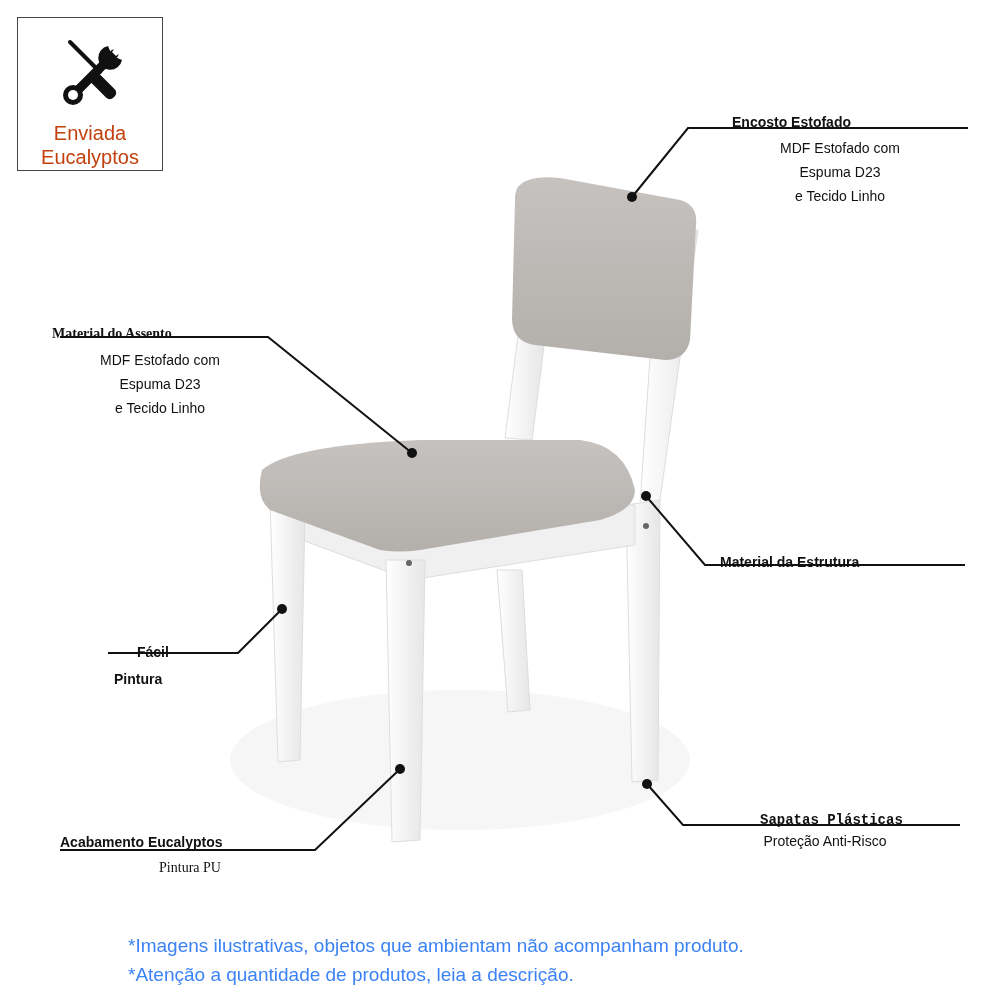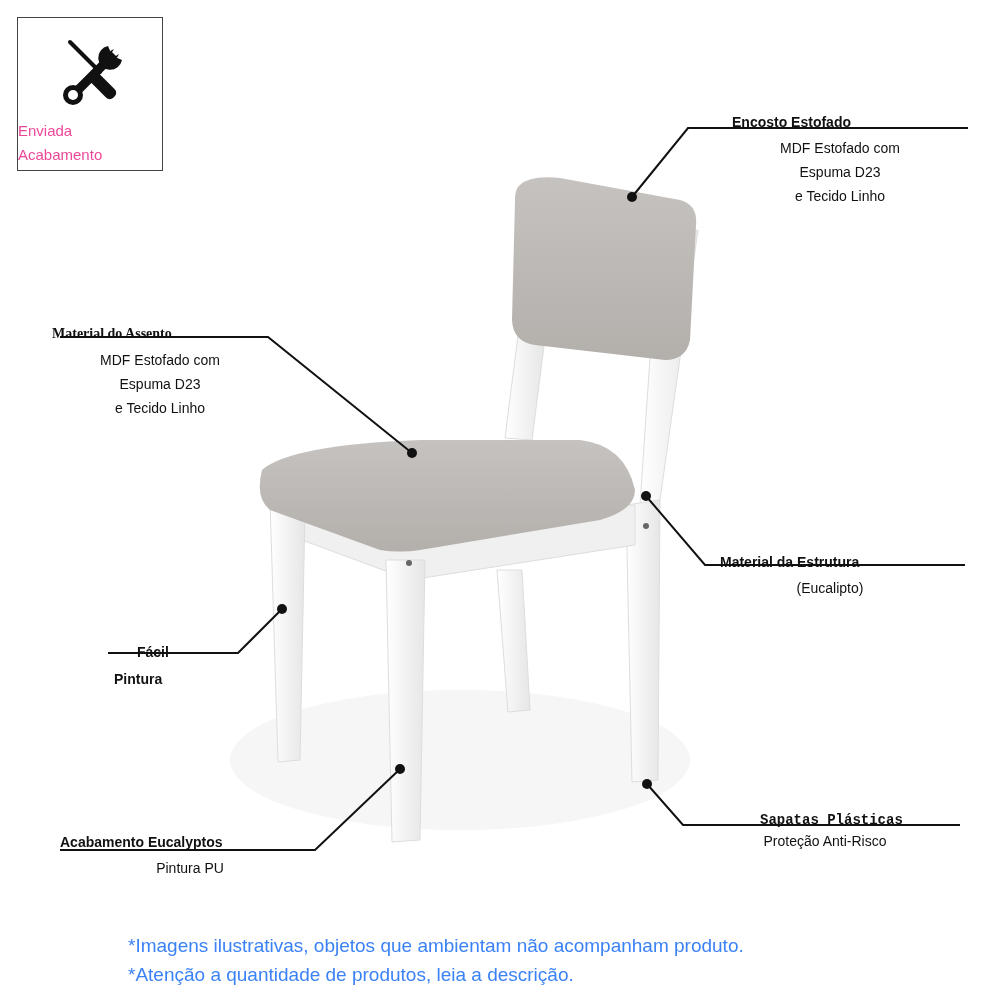--- a/index.html
+++ b/index.html
@@ -1,19 +1,19 @@
 <!DOCTYPE html>
 <html><head>
 <meta charset="utf-8">
 <style>
   html, body { margin:0; padding:0; background:#ffffff; }
   body { width:1000px; height:1000px; position:relative; overflow:hidden; font-family:"Liberation Sans", sans-serif; color:#111; }
   .badge { position:absolute; left:17px; top:17px; width:146px; height:154px; border:1.5px solid #444; box-sizing:border-box; background:#fff; }
   .badge .icon { position:absolute; left:38px; top:14px; width:80px; width:80px; height:80px; }
-  .badge .l1, .badge .l2 { position:absolute; left:0; width:100%; text-align:left; font-size:15px; color:#ec4899; }
+  .badge .l1, .badge .l2 { position:absolute; left:0; width:100%; text-align:center; font-size:20px; color:#c2410c; }
   .badge .l1 { top:104px; }
   .badge .l2 { top:128px; }
   .scene { position:absolute; left:0; top:0; width:1000px; height:1000px; }
   .title { position:absolute; font-weight:bold; font-size:14px; color:#111; white-space:nowrap;margin-top:14px; }
   .desc { position:absolute; font-size:14px; color:#111; text-align:center; line-height:24px; white-space:nowrap; }
   .footer { position:absolute; left:128px; font-size:19px; color:#3b82f6; white-space:nowrap; }
 </style>
 </head>
 <body>
 
@@ -23,21 +23,21 @@
     <line x1="14" y1="10" x2="44" y2="40" stroke="#111" stroke-width="4" stroke-linecap="round"></line>
     <rect x="40" y="36" width="12" height="34" rx="5" transform="rotate(-45 46 53)" fill="#111"></rect>
 
     <line x1="20" y1="60" x2="58" y2="22" stroke="#111" stroke-width="9" stroke-linecap="round"></line>
     <circle cx="17" cy="63" r="10" fill="#111"></circle>
     <circle cx="17" cy="63" r="5" fill="#fff"></circle>
     <path d="M52 14 a12 12 0 1 0 14 14 l-7 -3 l-4 -4 z" fill="#111"></path>
     <path d="M62 12 l-6 8 l4 4 l8 -6 z" fill="#fff"></path>
   </svg>
   <div class="l1">Enviada</div>
-  <div class="l2">Acabamento</div>
+  <div class="l2">Eucalyptos</div>
 </div>
 
 <svg class="scene" viewBox="0 0 1000 1000">
   <defs>
     <linearGradient id="fab" x1="0" y1="0" x2="0" y2="1">
       <stop offset="0" stop-color="#c6c2bf"></stop>
       <stop offset="1" stop-color="#b3afab"></stop>
     </linearGradient>
     <linearGradient id="wood" x1="0" y1="0" x2="1" y2="0">
       <stop offset="0" stop-color="#ffffff"></stop>
@@ -91,28 +91,27 @@
 
 <div class="title" style="left:52px; top:312px;font-family:Liberation Serif, serif;">Material do Assento</div>
 <div class="desc" style="left:45px; top:348px; width:230px;">
   <div>MDF Estofado com</div>
   <div>Espuma D23</div>
   <div>e Tecido Linho</div>
 </div>
 
 <div class="title" style="left:720px; top:540px;">Material da Estrutura</div>
 <div class="desc" style="left:690px; top:576px; width:280px;">
-  <div>(Eucalipto)</div>
 </div>
 
 <div class="title" style="left:137px; top:630px;">Fácil</div>
 <div class="title" style="left:114px; top:657px;">Pintura</div>
 
 <div class="title" style="left:60px; top:820px;">Acabamento Eucalyptos</div>
-<div class="desc" style="left:60px; top:856px; width:260px;">
+<div class="desc" style="left:60px; top:856px; width:260px;font-family:Liberation Serif, serif;">
   <div>Pintura PU</div>
 </div>
 
 <div class="title" style="left:760px; top:798px;font-family:Liberation Mono, monospace;">Sapatas Plásticas</div>
 <div class="desc" style="left:705px; top:829px; width:240px;">
   <div>Proteção Anti-Risco</div>
 </div>
 
 <div class="footer" style="top:935px;">*Imagens ilustrativas, objetos que ambientam não acompanham produto.</div>
 <div class="footer" style="top:964px;">*Atenção a quantidade de produtos, leia a descrição.</div>

